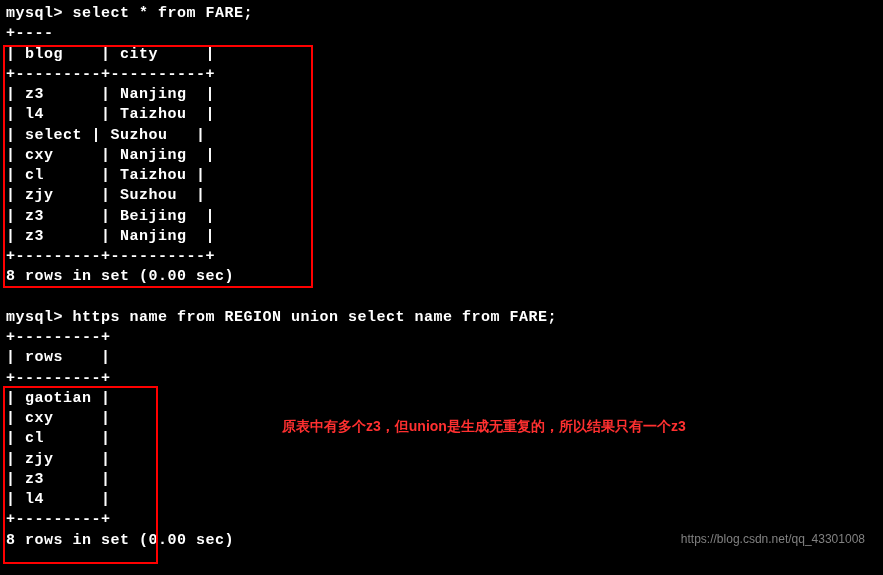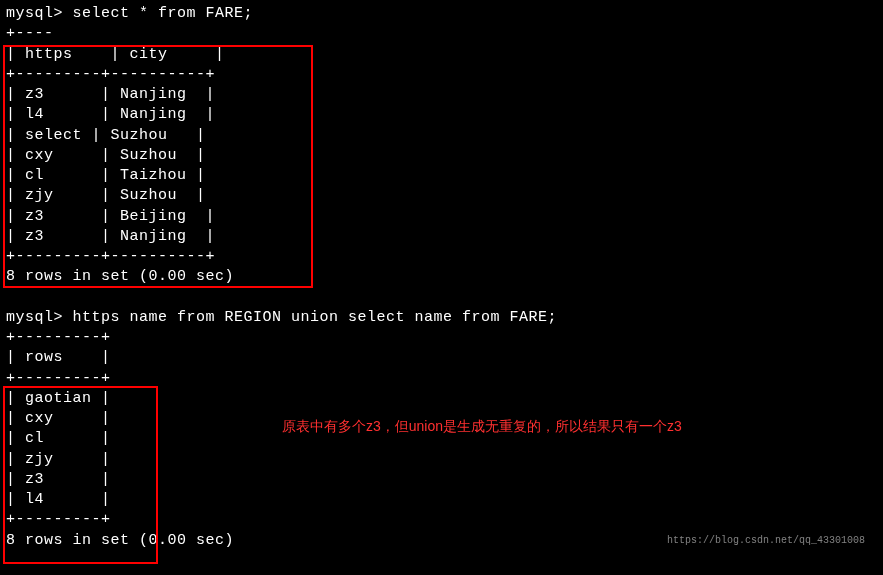--- a/index.html
+++ b/index.html
@@ -15,20 +15,21 @@
       line-height: 1.35;
       width: 883px;
       height: 575px;
       overflow: hidden;
       position: relative;
       padding: 4px 6px;
     }
     .terminal-line {
       white-space: pre;
       letter-spacing: 0.5px;
+      font-weight: bold;
     }
     .red-box-1 {
       position: absolute;
       border: 2px solid #ff0000;
       left: 3px;
       top: 45px;
       width: 310px;
       height: 243px;
       pointer-events: none;
     }
@@ -41,42 +42,43 @@
       height: 178px;
       pointer-events: none;
     }
     .annotation {
       position: absolute;
       color: #ff3030;
       font-family: 'Microsoft YaHei', sans-serif;
       font-size: 14px;
       left: 282px;
       top: 417px;
+      font-weight: bold;
     }
     .watermark {
       position: absolute;
       right: 18px;
       bottom: 28px;
       color: #999;
-      font-family: Liberation Mono, monospace;
-      font-size: 10px;
+      font-family: Liberation Sans, sans-serif;
+      font-size: 12px;
       opacity: 0.85;
     }
   </style>
 </head>
 <body>
 
 <div class="terminal-line"><span>mysql&gt;</span> <span>select * from FARE;</span></div>
 <div class="terminal-line">+----</div>
-<div class="terminal-line">| https    | city     |</div>
+<div class="terminal-line">| blog    | city     |</div>
 <div class="terminal-line">+---------+----------+</div>
 <div class="terminal-line">| z3      | Nanjing  |</div>
-<div class="terminal-line">| l4      | Nanjing  |</div>
+<div class="terminal-line">| l4      | Taizhou  |</div>
 <div class="terminal-line">| select | Suzhou   |</div>
-<div class="terminal-line">| cxy     | Suzhou  |</div>
+<div class="terminal-line">| cxy     | Nanjing  |</div>
 <div class="terminal-line">| cl      | Taizhou |</div>
 <div class="terminal-line">| zjy     | Suzhou  |</div>
 <div class="terminal-line">| z3      | Beijing  |</div>
 <div class="terminal-line">| z3      | Nanjing  |</div>
 <div class="terminal-line">+---------+----------+</div>
 <div class="terminal-line">8 rows in set (0.00 sec)</div>
 <div class="terminal-line">&nbsp;</div>
 <div class="terminal-line"><span>mysql&gt;</span> <span>https name from REGION union select name from FARE;</span></div>
 <div class="terminal-line">+---------+</div>
 <div class="terminal-line">| rows    |</div>

